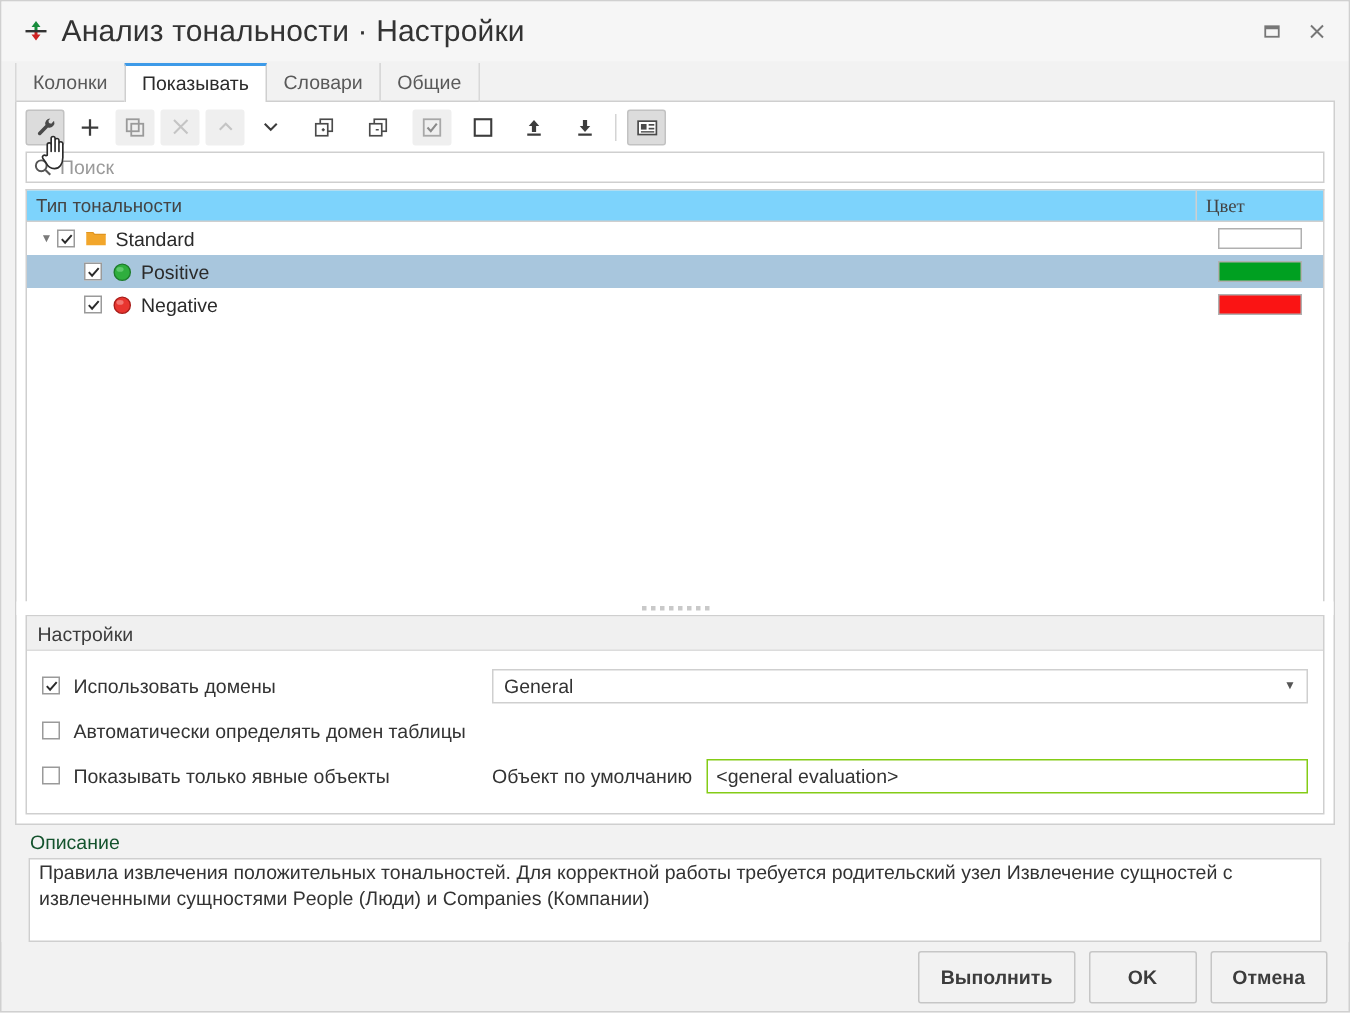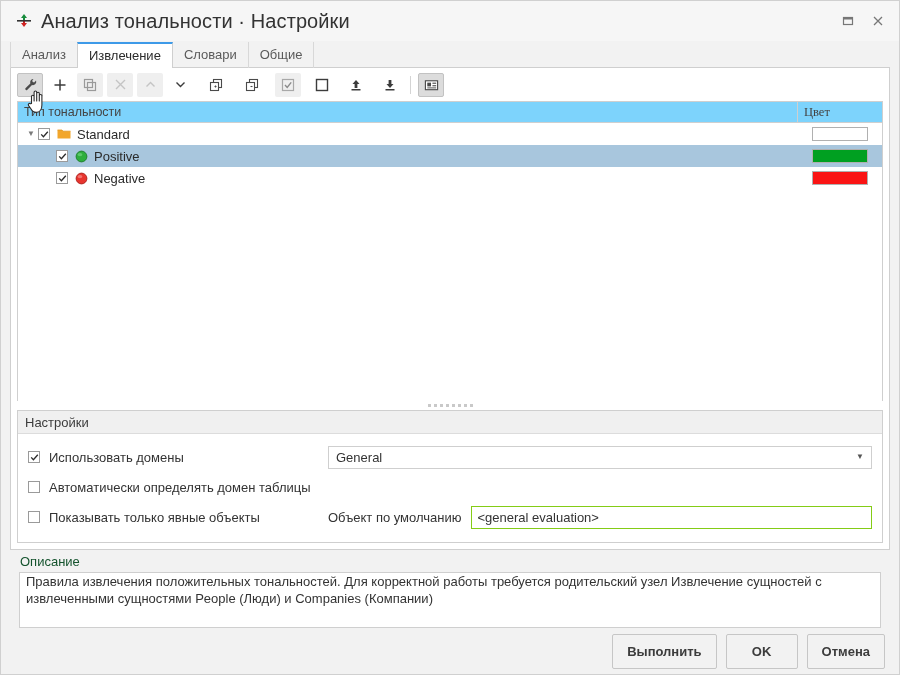--- a/index.html
+++ b/index.html
@@ -414,22 +414,22 @@
       </div>
       <div class="win-btn">
         <svg width="12" height="12" viewBox="0 0 12 12">
           <path d="M2 2 L10 10 M10 2 L2 10" stroke="#777" stroke-width="1.3" fill="none"></path>
         </svg>
       </div>
     </div>
   </div>
 
   <div class="tabstrip">
-    <div class="tab">Анализ</div>
-    <div class="tab active">Извлечение</div>
+    <div class="tab">Колонки</div>
+    <div class="tab active">Показывать</div>
     <div class="tab">Словари</div>
     <div class="tab">Общие</div>
   </div>
 
   <div class="content">
     <div class="panel">
 
       <div class="toolbar">
 
         <div class="tb-btn pressed">
@@ -520,20 +520,31 @@
           <svg width="15" height="14" viewBox="0 0 16 14">
             <rect x="1.5" y="2.5" width="13" height="9.5" fill="#fff" stroke="#4a4a4a" stroke-width="1.2"></rect>
             <rect x="3.5" y="4.5" width="4" height="4" fill="#4a4a4a"></rect>
             <rect x="9" y="4.5" width="4" height="1.2" fill="#4a4a4a"></rect>
             <rect x="9" y="7.2" width="4" height="1.2" fill="#4a4a4a"></rect>
             <rect x="3.5" y="9.6" width="9.5" height="1" fill="#4a4a4a"></rect>
           </svg>
         </div>
       </div>
 
+      <div class="searchrow">
+        <div class="searchbox">
+          <span class="mag">
+            <svg width="13" height="13" viewBox="0 0 13 13">
+              <circle cx="5.5" cy="5.5" r="3.6" fill="none" stroke="#555" stroke-width="1.3"></circle>
+              <path d="M8.3 8.3 L11.5 11.5" stroke="#555" stroke-width="1.4"></path>
+            </svg>
+          </span>
+          <span class="search-placeholder">Поиск</span>
+        </div>
+      </div>
 
       <div class="tablewrap">
         <div class="thead">
           <div class="th col-type">Тип тональности</div>
           <div class="th col-color">Цвет</div>
         </div>
         <div class="tbody">
 
           <div class="trow">
             <div class="tcell-type indent-0">

